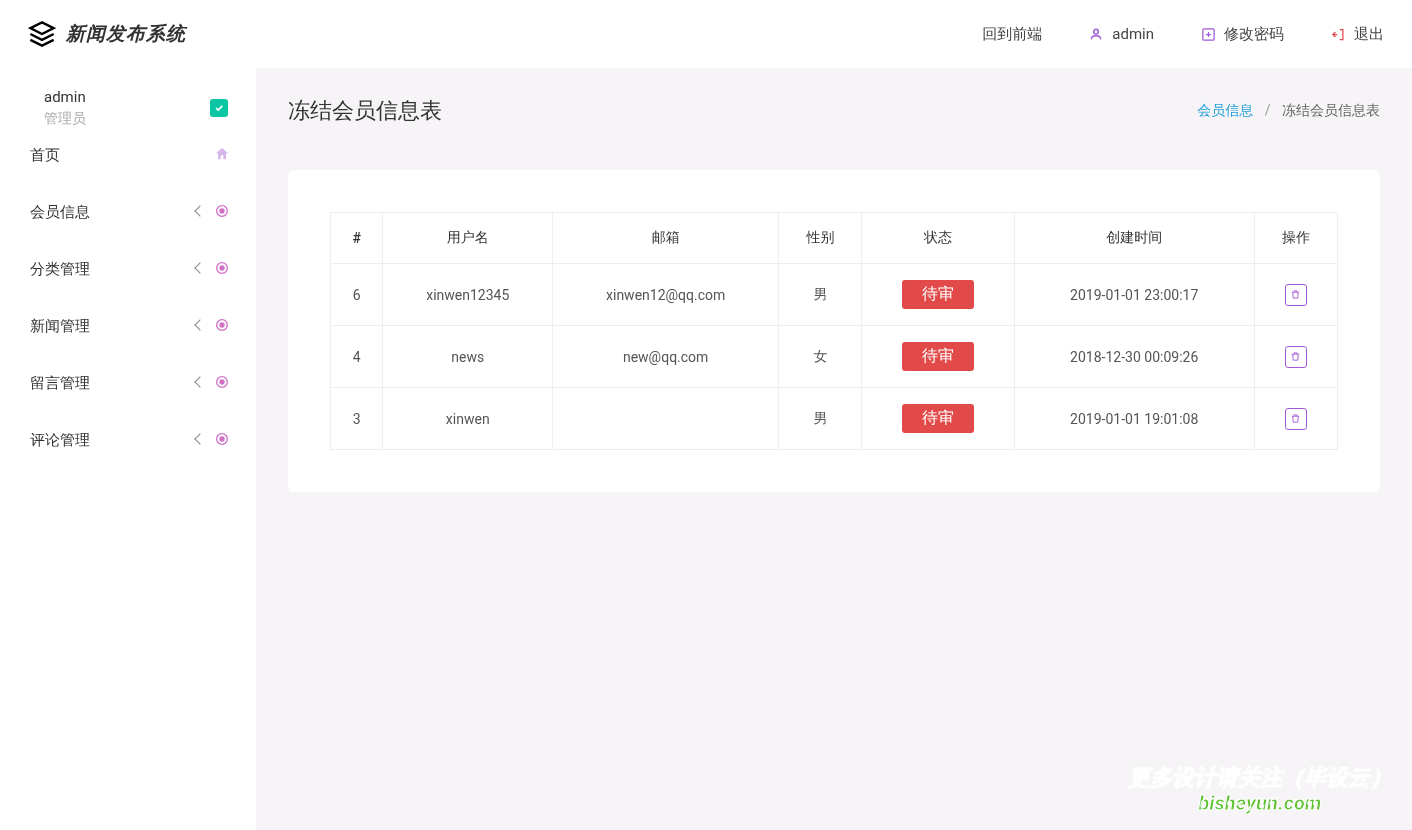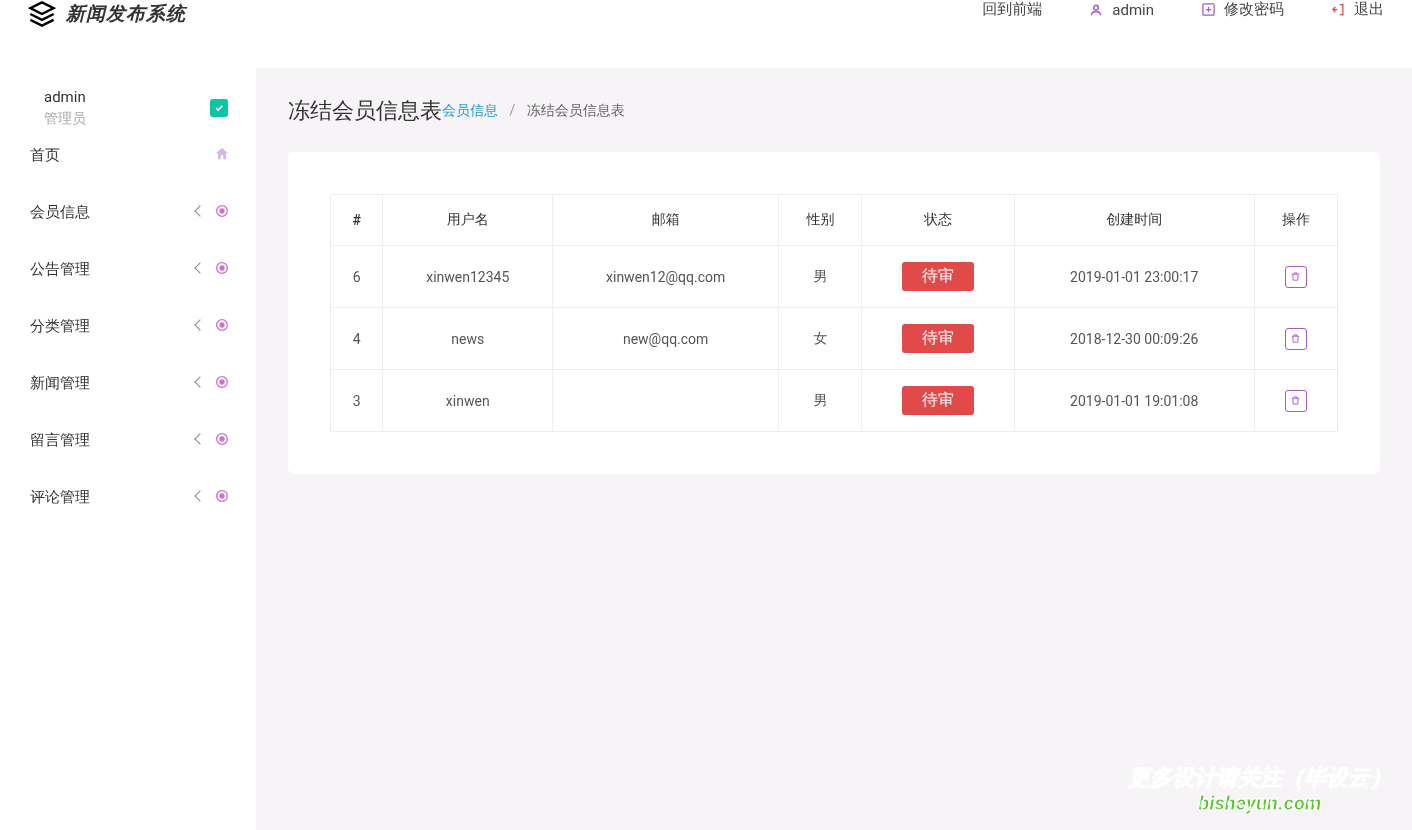--- a/index.html
+++ b/index.html
@@ -1,36 +1,36 @@
 <!DOCTYPE html>
 <html><head>
 <meta charset="utf-8">
 <style>
 * { margin: 0; padding: 0; box-sizing: border-box; }
 body { font-family: -apple-system, BlinkMacSystemFont, "Segoe UI", Roboto, "Helvetica Neue", Arial, sans-serif; font-size: 14px; color: #333; background: #f7f4f7; overflow: hidden; }
 .container { display: flex; flex-direction: column; width: 1412px; height: 830px; }
-.topbar { height: 68px; background: #fff; display: flex; align-items: flex-start; padding: 0 28px; justify-content: space-between; }
+.topbar { height: 68px; background: #fff; display: flex; align-items: center; padding: 0 28px; justify-content: space-between; }
 .logo-area { display: flex; align-items: center; gap: 10px; }
 .logo-text { font-size: 19px; font-weight: 900; letter-spacing: 1px; font-style: italic; }
 .top-actions { display: flex; align-items: center; gap: 46px; }
 .top-action { display: flex; align-items: center; gap: 8px; color: #444; cursor: pointer; font-size: 15px; }
 .top-action .ic { width: 16px; height: 16px; display: flex; align-items: center; justify-content: center; }
 .layout { flex: 1; display: flex; min-height: 0; }
 .sidebar { width: 256px; background: #fff; padding: 20px 0; }
 .user-block { padding: 0 28px 18px 44px; display: flex; align-items: center; justify-content: space-between; }
 .user-name { font-size: 15px; color: #333; }
 .user-role { font-size: 14px; color: #aaa; margin-top: 4px; }
 .check-badge { width: 18px; height: 18px; background: #0bc6a2; border-radius: 3px; display: flex; align-items: center; justify-content: center; }
 .nav-item { height: 57px; padding: 0 26px 0 30px; display: flex; align-items: flex-start; justify-content: space-between; cursor: pointer; color: #333; font-size: 15px; }
 .nav-right { display: flex; align-items: center; gap: 10px; }
 .chev { width: 8px; height: 8px; border-left: 1.5px solid #888; border-top: 1.5px solid #888; transform: rotate(-45deg); }
 .target-ic { width: 16px; height: 16px; display:flex; align-items:center; justify-content:center; }
 .home-ic { width: 16px; height: 16px; }
 .main { flex: 1; padding: 28px 32px; overflow: auto; }
-.page-head { display: flex; align-items: center; margin-bottom: 26px; }
+.page-head { display: flex; justify-content: space-between; align-items: center; margin-bottom: 44px; }
 .page-title { font-size: 22px; color: #333; }
 .breadcrumb { font-size: 14px; color: #666; }
 .breadcrumb a { color: #1f9fd9; text-decoration: none; }
 .breadcrumb .sep { margin: 0 8px; color: #999; }
 .card { background: #fff; border-radius: 6px; padding: 42px; }
 table { width: 100%; border-collapse: collapse; }
 th, td { border: 1px solid #eee; padding: 16px 12px; text-align: center; font-size: 14px; color: #555; }
 th { font-weight: 500; color: #333; }
 .badge-red { display: inline-block; background: #e24a4a; color: #fff; font-size: 16px; padding: 4px 20px; border-radius: 3px; }
 .del-btn { display: inline-flex; width: 22px; height: 22px; border: 1px solid #a259d6; border-radius: 3px; align-items:center; justify-content:center; cursor:pointer; }
@@ -112,32 +112,20 @@
               <span class="chev"></span>
               <span class="target-ic">
                 <svg width="16" height="16" viewBox="0 0 24 24" fill="none" stroke="#d070c8" stroke-width="2">
                   <circle cx="12" cy="12" r="8"></circle>
                   <circle cx="12" cy="12" r="3" fill="#d070c8"></circle>
                 </svg>
               </span>
             </div>
           </div>
           <div class="nav-item">
-            <span>公告管理</span>
-            <div class="nav-right">
-              <span class="chev"></span>
-              <span class="target-ic">
-                <svg width="16" height="16" viewBox="0 0 24 24" fill="none" stroke="#d070c8" stroke-width="2">
-                  <circle cx="12" cy="12" r="8"></circle>
-                  <circle cx="12" cy="12" r="3" fill="#d070c8"></circle>
-                </svg>
-              </span>
-            </div>
-          </div>
-          <div class="nav-item">
             <span>分类管理</span>
             <div class="nav-right">
               <span class="chev"></span>
               <span class="target-ic">
                 <svg width="16" height="16" viewBox="0 0 24 24" fill="none" stroke="#d070c8" stroke-width="2">
                   <circle cx="12" cy="12" r="8"></circle>
                   <circle cx="12" cy="12" r="3" fill="#d070c8"></circle>
                 </svg>
               </span>
             </div>

